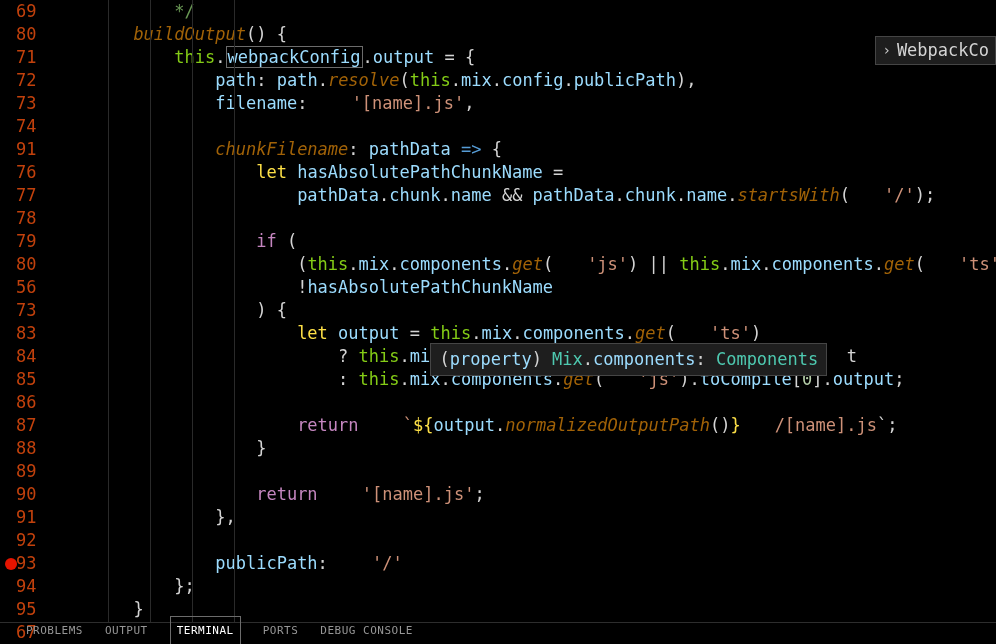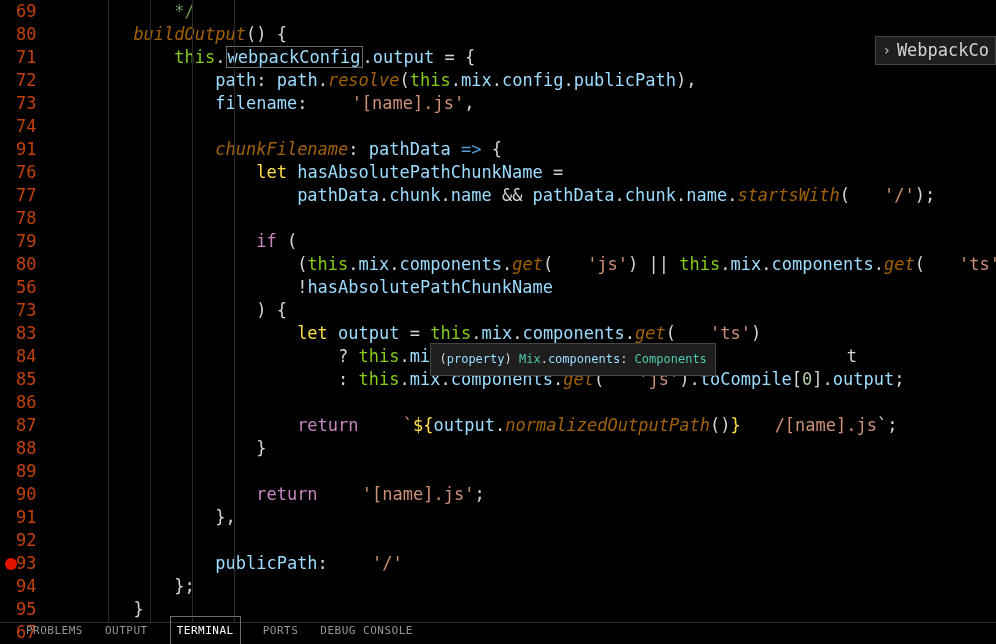--- a/index.html
+++ b/index.html
@@ -73,21 +73,21 @@
   .highlight-box {
     border: 1px solid #6c6c6c;
     padding: 0 1px;
   }
 
   .hover-tooltip {
     position: absolute;
     background: #1e1e1e;
     border: 1px solid #454545;
     padding: 4px 8px;
-    font-size: 12px;
+    font-size: 17px;
     color: #d4d4d4;
     z-index: 10;
   }
 
   .peek-widget {
     position: absolute;
     right: 0;
     top: 36px;
     background: #1e1e1e;
     border: 1px solid #454545;

